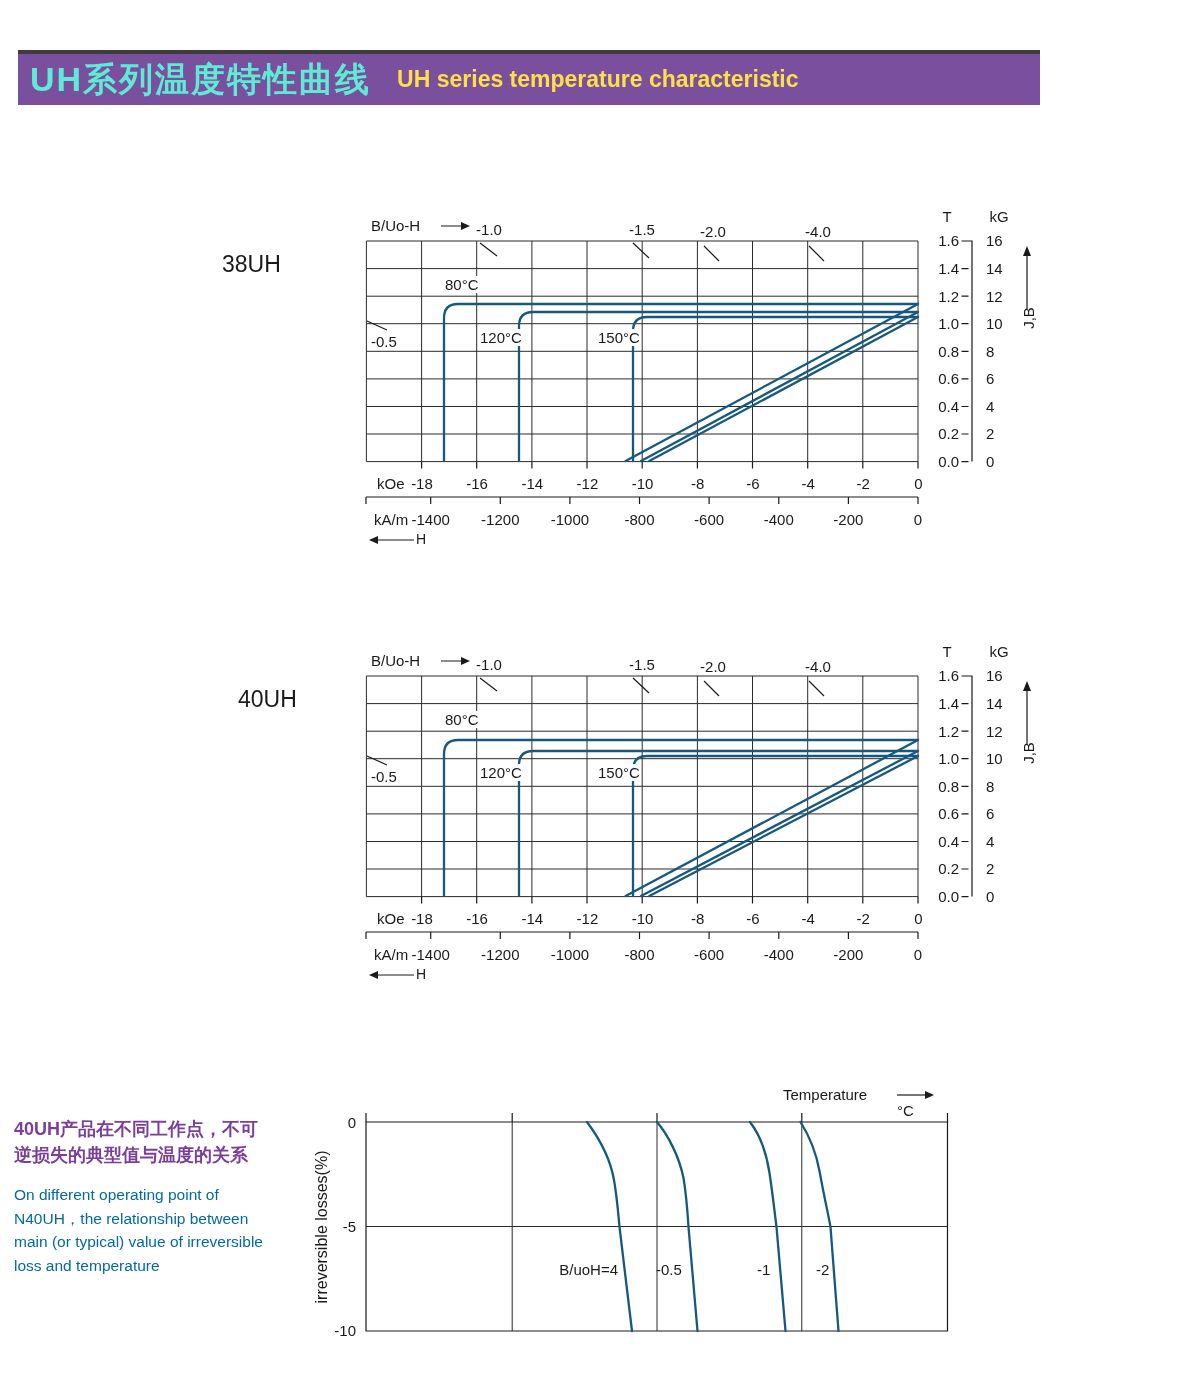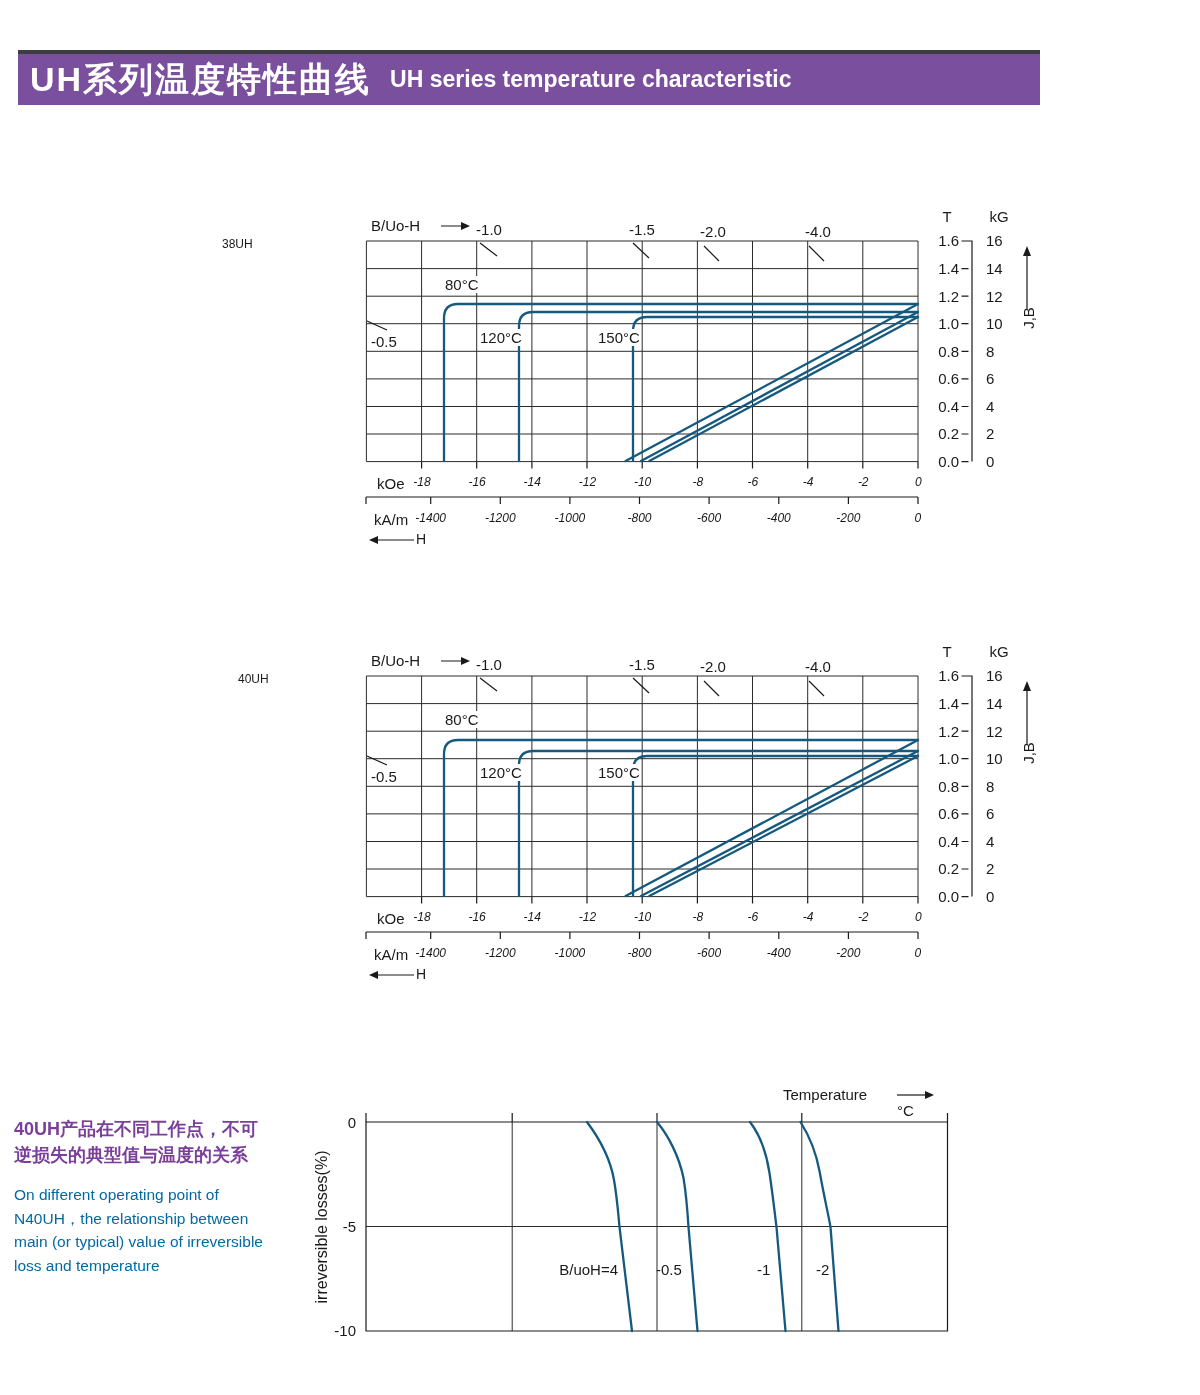--- a/index.html
+++ b/index.html
@@ -1,27 +1,27 @@
 <!DOCTYPE html>
 <html><head>
 <meta charset="utf-8">
 <style>
   html,body{margin:0;padding:0;background:#fff;}
   .page{position:relative;width:1200px;height:1395px;background:#fff;overflow:hidden;
         font-family:"Liberation Sans","DejaVu Sans",sans-serif;color:#1a1a1a;}
   .header-bar{position:absolute;left:18px;top:50px;width:1022px;height:51px;
         background:#7a4f9e;border-top:4px solid #3c3c41;
         display:flex;align-items:center;}
-  .title-zh{color:#ffffff;font-size:34px;font-weight:bold;margin-left:12px;letter-spacing:2px;white-space:nowrap;}
-  .title-en{color:#ffffff;font-size:23px;font-weight:bold;margin-left:19px;white-space:nowrap;}
+  .title-zh{color:#5eead4;font-size:34px;font-weight:bold;margin-left:12px;letter-spacing:2px;white-space:nowrap;}
+  .title-en{color:#fde047;font-size:23px;font-weight:bold;margin-left:26px;white-space:nowrap;}
   .lbl{position:absolute;font-size:15px;white-space:nowrap;color:#1a1a1a;}
-  .grade{font-size:12px;}
+  .grade{font-size:23px;margin-top:14px;}
   .ctr{transform:translateX(-50%);}
   .tempbox{background:#fff;padding:0 1px;}
-  .trow{position:absolute;display:flex;font-size:12px;font-style:italic;}
+  .trow{position:absolute;display:flex;font-size:15px;}
   .trow span{flex:0 0 auto;text-align:center;}
   .w55 span{width:55.16px;}
   .w69 span{width:69.62px;}
   .w144 span{width:144.8px;}
   .tcol{position:absolute;display:flex;flex-direction:column;font-size:15px;}
   .tcol span{height:27.58px;line-height:27.58px;}
   .tcol.right span{text-align:right;}
   .rot{position:absolute;white-space:nowrap;transform:translate(-50%,-50%) rotate(-90deg);}
   .purple-zh{position:absolute;color:#7b3f9b;font-size:18px;font-weight:bold;
         line-height:26px;white-space:pre-line;}

